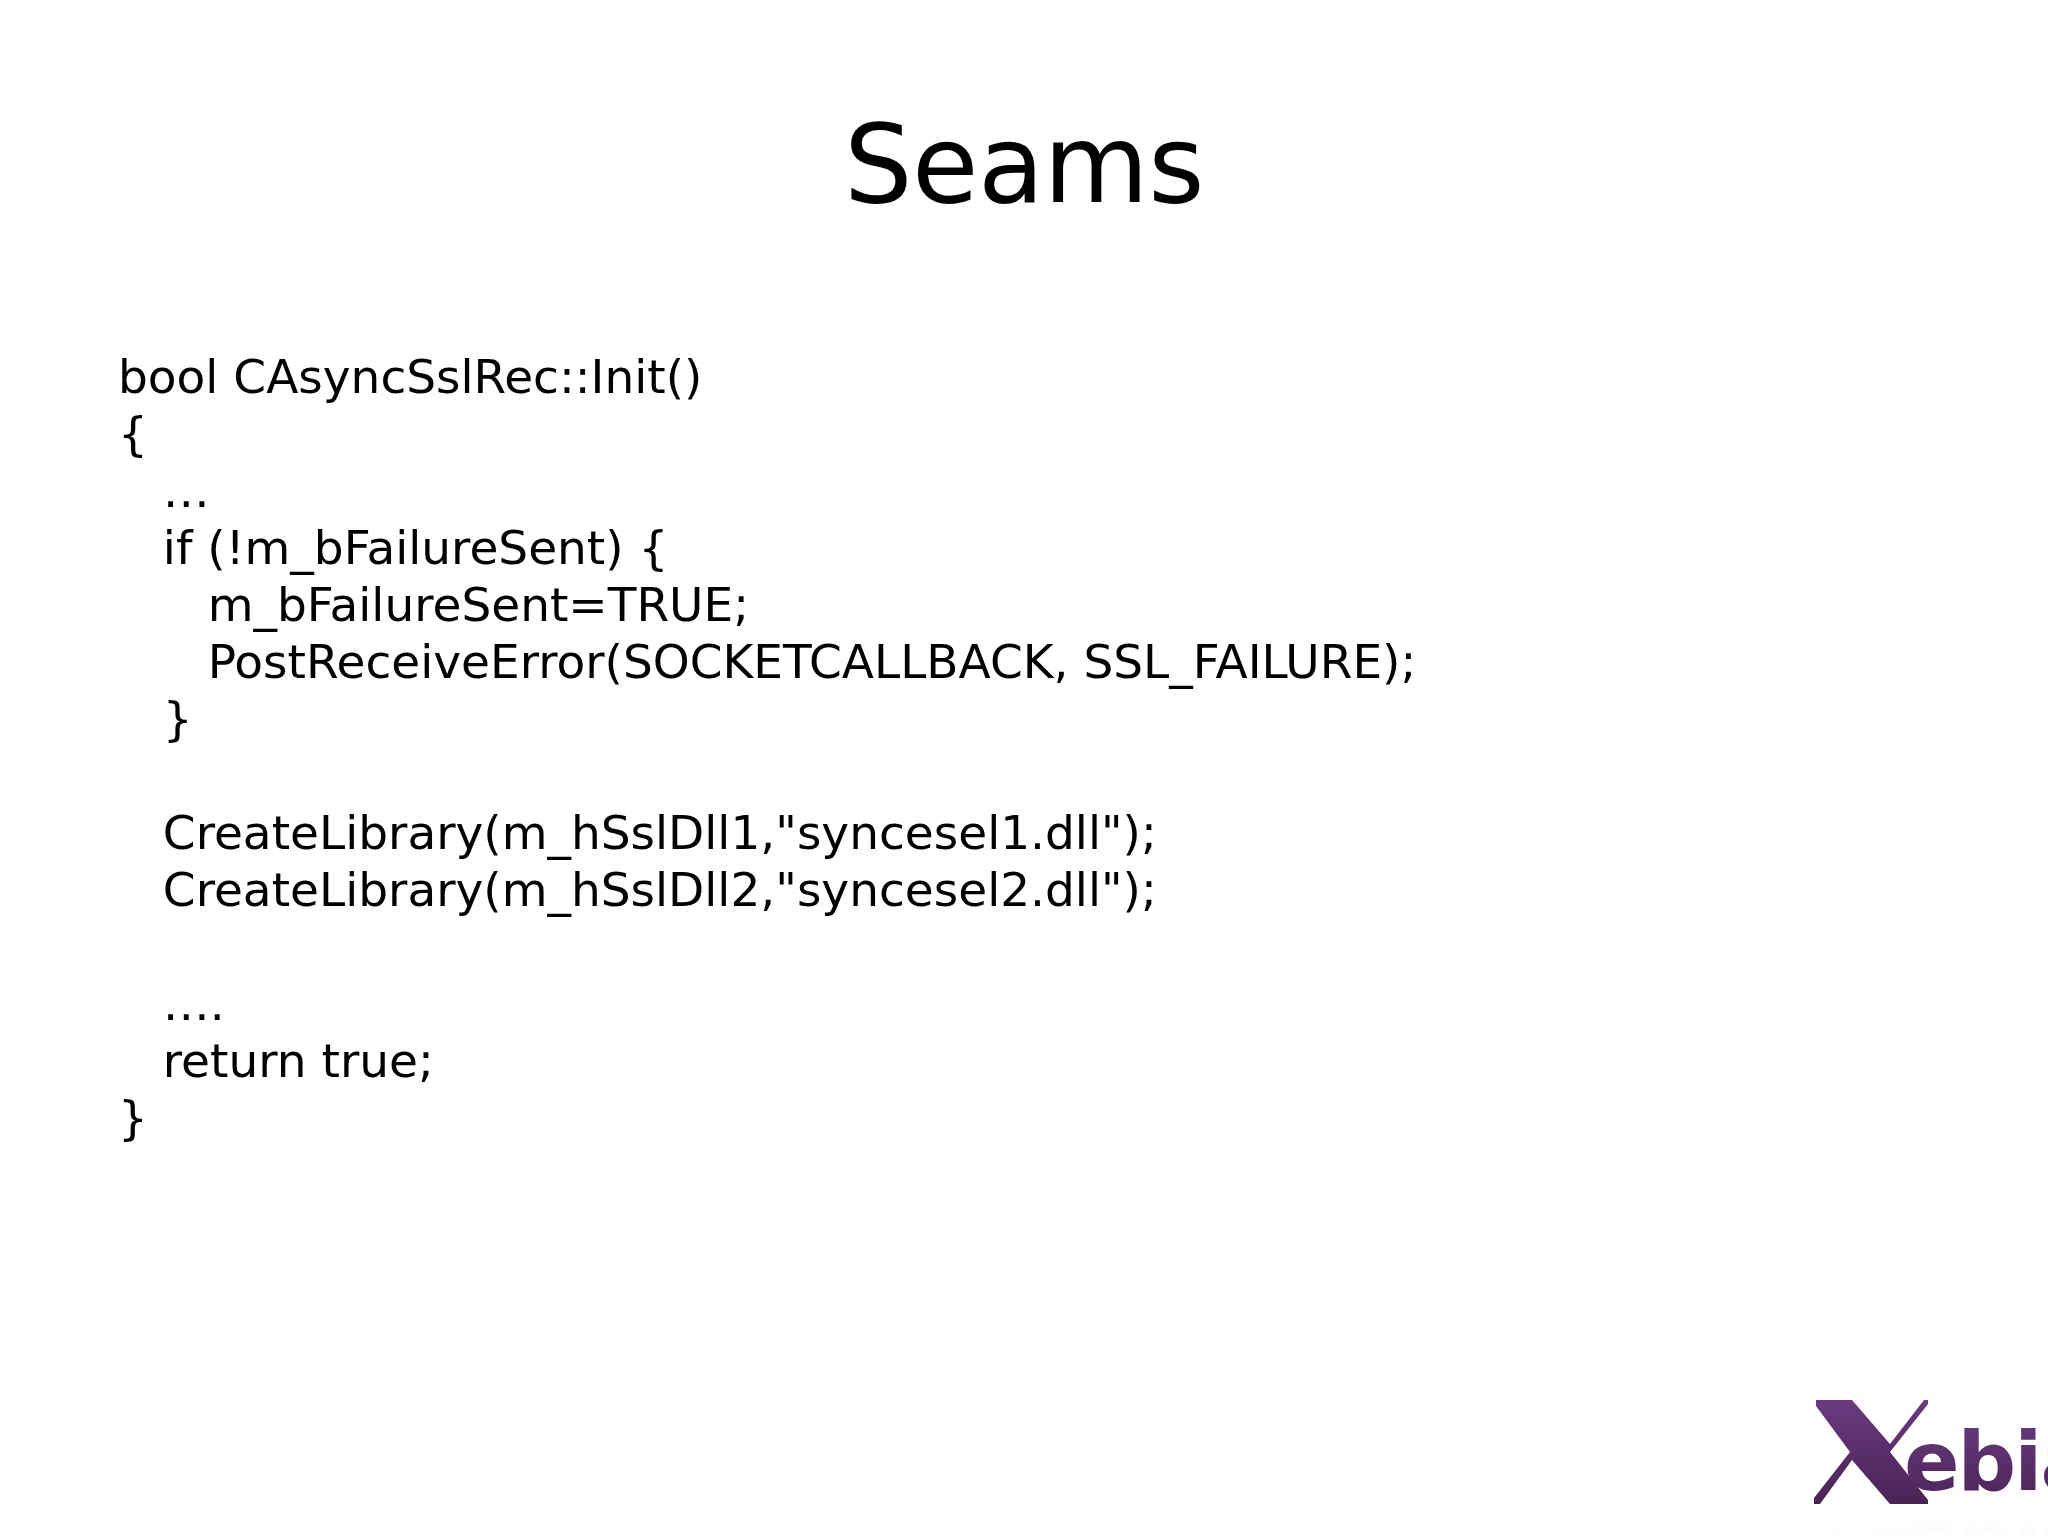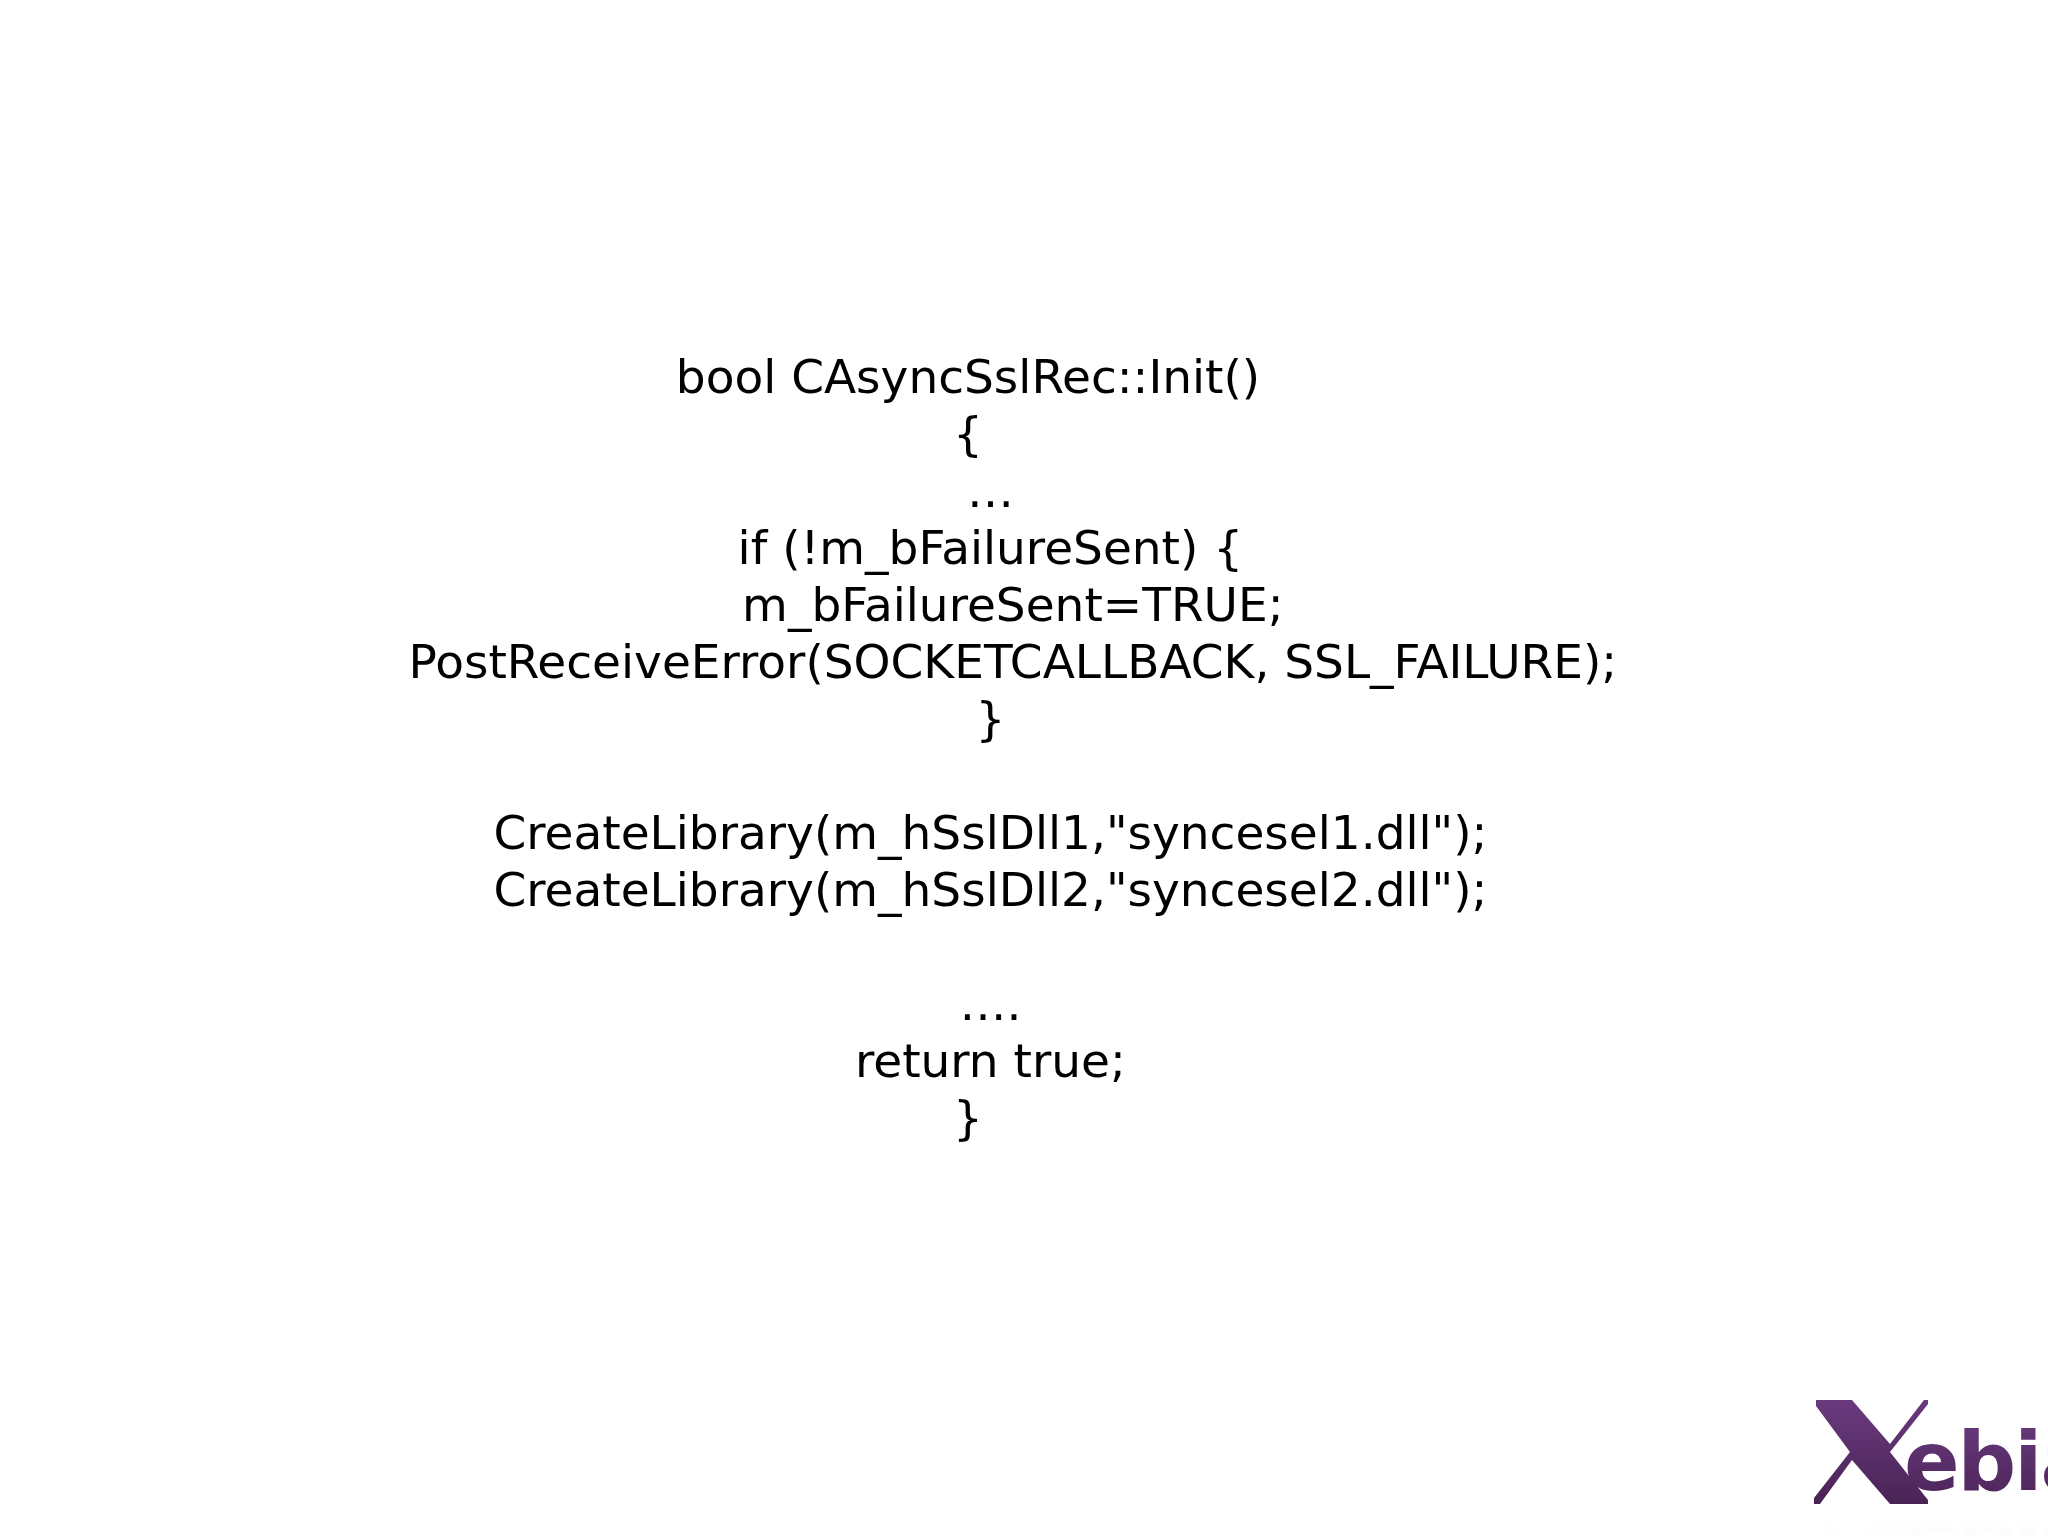--- a/index.html
+++ b/index.html
@@ -40,21 +40,20 @@
     width: 1700px;
     font-family: "DejaVu Sans", sans-serif;
     font-size: 47px;
     line-height: 57px;
     color: #000000;
     white-space: pre;
   }
   .code-line {
     white-space: pre;
     min-height: 57px;
-    text-align: center;
   }
   .code-line.bold {
     font-weight: 400;
   }
   .code-line.blank {
     min-height: 57px;
   }
   .logo {
     position: absolute;
     left: 1812px;
@@ -64,20 +63,21 @@
   }
   .logo svg {
     display: block;
   }
 </style>
 </head>
 <body>
 
 <div class="slide">
 
+  <div class="slide-title">Seams</div>
 
   <div class="code-block"><div class="code-line">bool CAsyncSslRec::Init()</div><div class="code-line">{</div><div class="code-line">   …</div><div class="code-line">   if (!m_bFailureSent) {</div><div class="code-line">      m_bFailureSent=TRUE;</div><div class="code-line bold">      PostReceiveError(SOCKETCALLBACK, SSL_FAILURE);</div><div class="code-line">   }</div><div class="code-line blank">&nbsp;</div><div class="code-line">   CreateLibrary(m_hSslDll1,"syncesel1.dll");</div><div class="code-line">   CreateLibrary(m_hSslDll2,"syncesel2.dll");</div><div class="code-line blank">&nbsp;</div><div class="code-line">   ….</div><div class="code-line">   return true;</div><div class="code-line">}</div></div>
 
   <div class="logo">
     <svg width="236" height="146" viewBox="0 0 236 146" xmlns="http://www.w3.org/2000/svg" aria-hidden="true">
       <defs>
         <linearGradient id="xgrad" x1="0" y1="0" x2="0" y2="1">
           <stop offset="0%" stop-color="#6a3a7e"></stop>
           <stop offset="100%" stop-color="#4a2356"></stop>
         </linearGradient>

